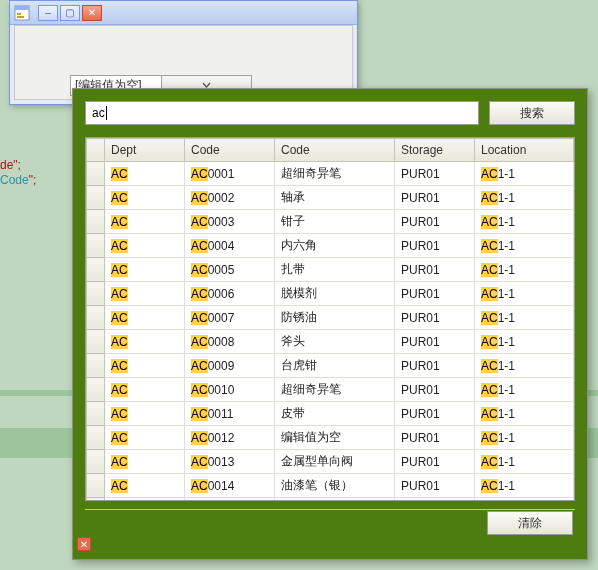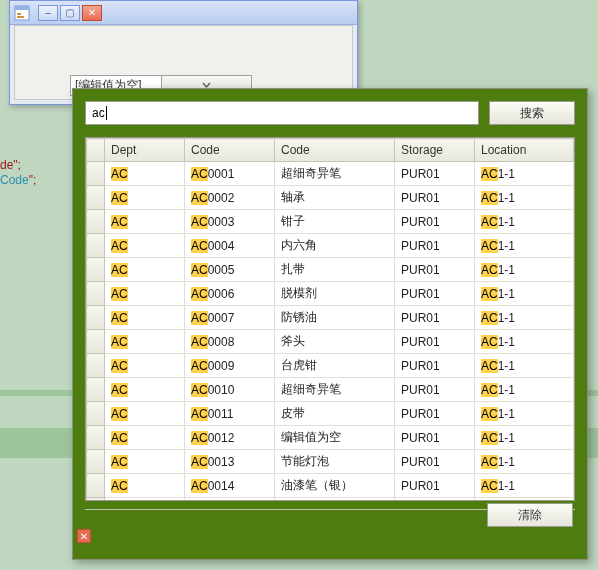--- a/index.html
+++ b/index.html
@@ -66,21 +66,21 @@
   .rowhdr { width: 18px; background: linear-gradient(#f6f6ee,#e8e7db); border: 1px solid #c5c4b8; }
   tbody td { border: 1px solid #e0dfd4; padding: 3px 6px; color: #222; white-space: nowrap; overflow: hidden; }
   tbody td.rowhdr { background: linear-gradient(#f6f6ee,#e8e7db); border: 1px solid #c5c4b8; }
   mark { background: #ffd24d; color: #000; padding: 0; }
   .tbody-scroll { overflow-y: scroll; overflow-x: hidden; flex: 1; }
   .tbody-scroll::-webkit-scrollbar { width: 17px; }
   .tbody-scroll::-webkit-scrollbar-track { background: #ece9d8; border-left: 1px solid #c5c4b8; }
   .tbody-scroll::-webkit-scrollbar-thumb { background: linear-gradient(#e3e1d1,#cfcdb9); border: 1px solid #aaa994; }
   .tbody-scroll::-webkit-scrollbar-button { background: #ece9d8; border: 1px solid #aaa994; height: 17px; }
   .hr { position: absolute; left: 12px; right: 12px; height: 1px; background: #c2c1b5; }
-  .footer { position: absolute; left: 0; right: 0; bottom: 12px; height: 64px; }
+  .footer { position: absolute; left: 0; right: 0; bottom: 4px; height: 64px; }
   .clear-btn { position: absolute; right: 14px; bottom: 20px; }
   .size-grip {
     position: absolute; left: 4px; bottom: 4px; width: 14px; height: 14px;
     background: #e86a52; border: 1px solid #c24a33; color: #fff;
     display: flex; align-items: center; justify-content: center; font-size: 10px;
   }
   svg { display: block; }
 </style>
 </head>
 <body>
@@ -242,21 +242,21 @@
               <td><mark>AC</mark></td>
               <td><mark>AC</mark>0012</td>
               <td>编辑值为空</td>
               <td>PUR01</td>
               <td><mark>AC</mark>1-1</td>
             </tr>
             <tr>
               <td class="rowhdr"></td>
               <td><mark>AC</mark></td>
               <td><mark>AC</mark>0013</td>
-              <td>节能灯泡</td>
+              <td>金属型单向阀</td>
               <td>PUR01</td>
               <td><mark>AC</mark>1-1</td>
             </tr>
             <tr>
               <td class="rowhdr"></td>
               <td><mark>AC</mark></td>
               <td><mark>AC</mark>0014</td>
               <td>油漆笔（银）</td>
               <td>PUR01</td>
               <td><mark>AC</mark>1-1</td>

